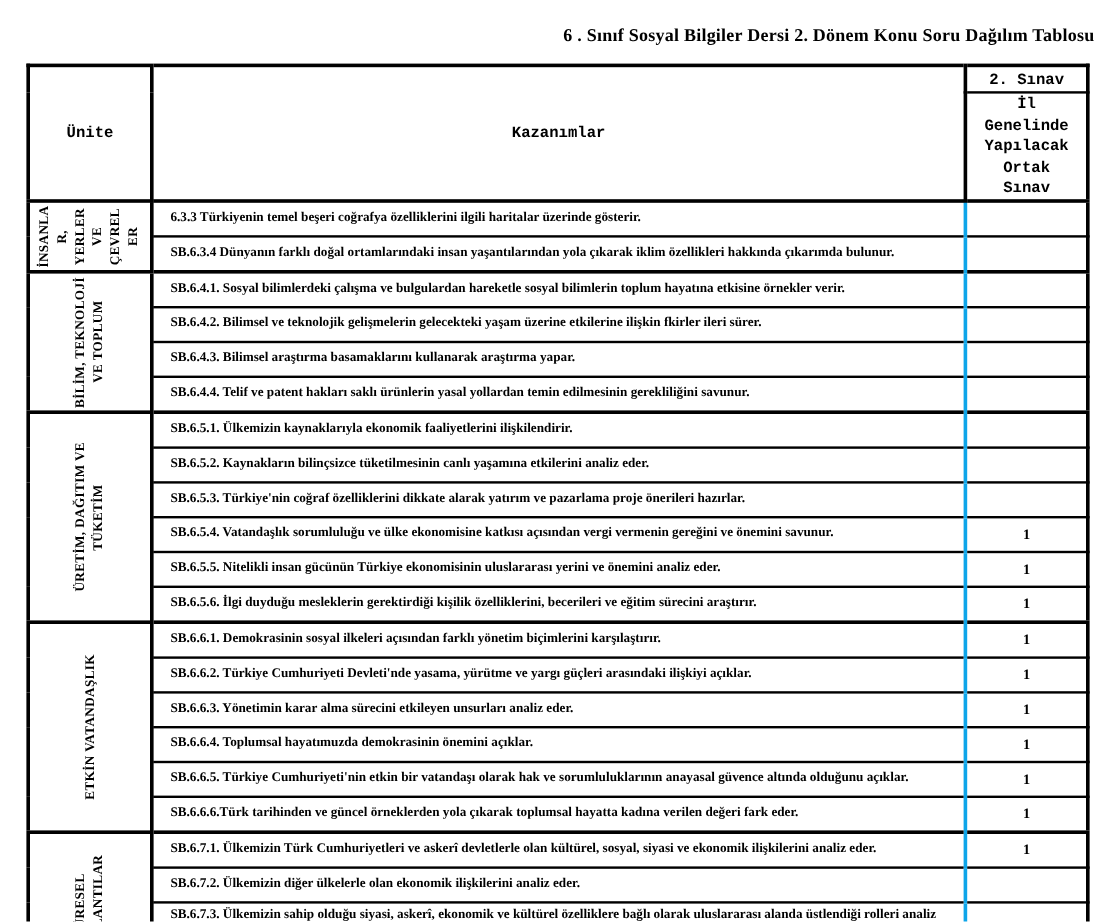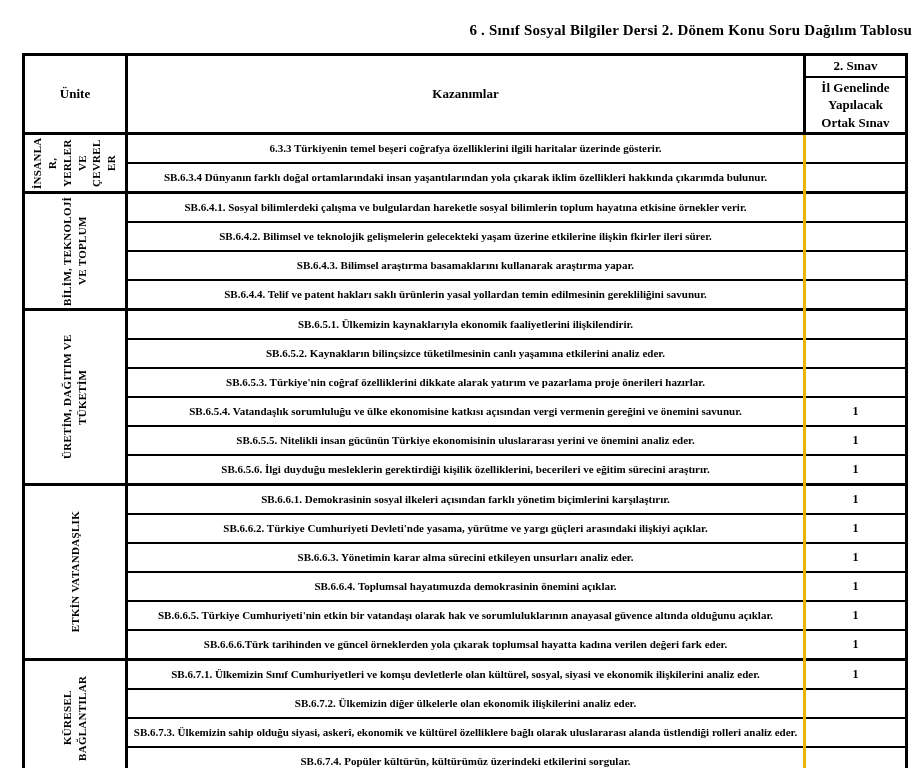--- a/index.html
+++ b/index.html
@@ -35,21 +35,21 @@
   col.c-unit   { width: 103px; }
   col.c-kaz    { width: 678px; }
   col.c-exam   { width: 102px; }
 
   th, td {
     border: 2px solid #000;
     padding: 0;
     font-weight: bold;
     vertical-align: middle;
   }
-  thead th { text-align: center; }
+  thead th { text-align: center; font-family: Liberation Mono, monospace; }
   th.h-unit, th.h-kaz {
     font-size: 13px;
     border-bottom: 3px solid #000;
   }
   th.h-unit { border-right: 3px solid #000; }
   th.h-kaz  { border-right: 3px solid #000; }
   th.h-exam {
     font-size: 13px;
     height: 20px;
     border-bottom: 2px solid #000;
@@ -85,24 +85,24 @@
     font-weight: bold;
     text-align: center;
     line-height: 1.35;
     overflow-wrap: break-word;
     word-break: break-word;
     letter-spacing: 0.3px;
   }
   td.kazanim-cell {
     font-size: 11px;
     line-height: 1.25;
-    padding: 3px 0;
+    padding: 3px 14px;
     height: 21px; 
-    text-align: center;
-    border-right: 3px solid #eab308;
+    text-align: left;
+    border-right: 3px solid #0ea5e9;
   }
   td.value-cell {
     font-size: 12px;
     text-align: center;
   }
 </style>
 </head>
 <body>
 
 <div class="page">
@@ -216,21 +216,21 @@
         <tr>
           <td class="kazanim-cell">SB.6.6.6.Türk tarihinden ve güncel örneklerden yola çıkarak toplumsal hayatta kadına verilen değeri fark eder.</td>
           <td class="value-cell">1</td>
         </tr>
         <tr class="group-start">
           <td class="unit-cell" rowspan="4">
             <div class="unit-inner">
               <div class="vertical-text">KÜRESEL BAĞLANTILAR</div>
             </div>
           </td>
-          <td class="kazanim-cell">SB.6.7.1. Ülkemizin Sınıf Cumhuriyetleri ve komşu devletlerle olan kültürel, sosyal, siyasi ve ekonomik ilişkilerini analiz eder.</td>
+          <td class="kazanim-cell">SB.6.7.1. Ülkemizin Türk Cumhuriyetleri ve askerî devletlerle olan kültürel, sosyal, siyasi ve ekonomik ilişkilerini analiz eder.</td>
           <td class="value-cell">1</td>
         </tr>
         <tr>
           <td class="kazanim-cell">SB.6.7.2. Ülkemizin diğer ülkelerle olan ekonomik ilişkilerini analiz eder.</td>
           <td class="value-cell"></td>
         </tr>
         <tr>
           <td class="kazanim-cell">SB.6.7.3. Ülkemizin sahip olduğu siyasi, askerî, ekonomik ve kültürel özelliklere bağlı olarak uluslararası alanda üstlendiği rolleri analiz eder.</td>
           <td class="value-cell"></td>
         </tr>

